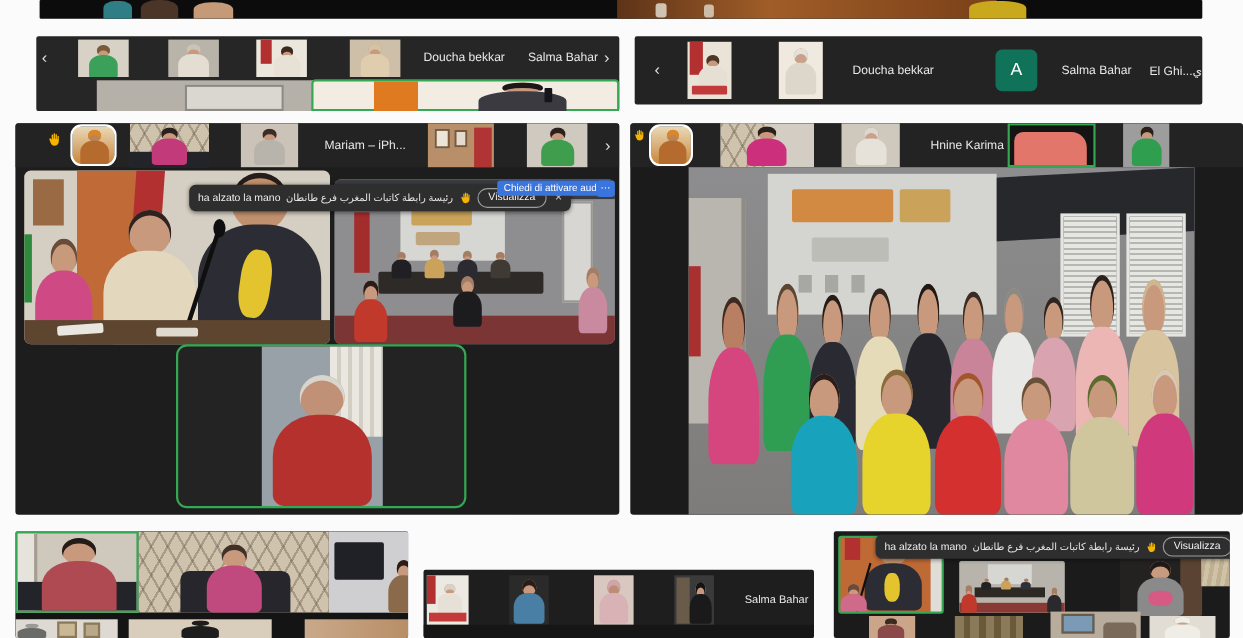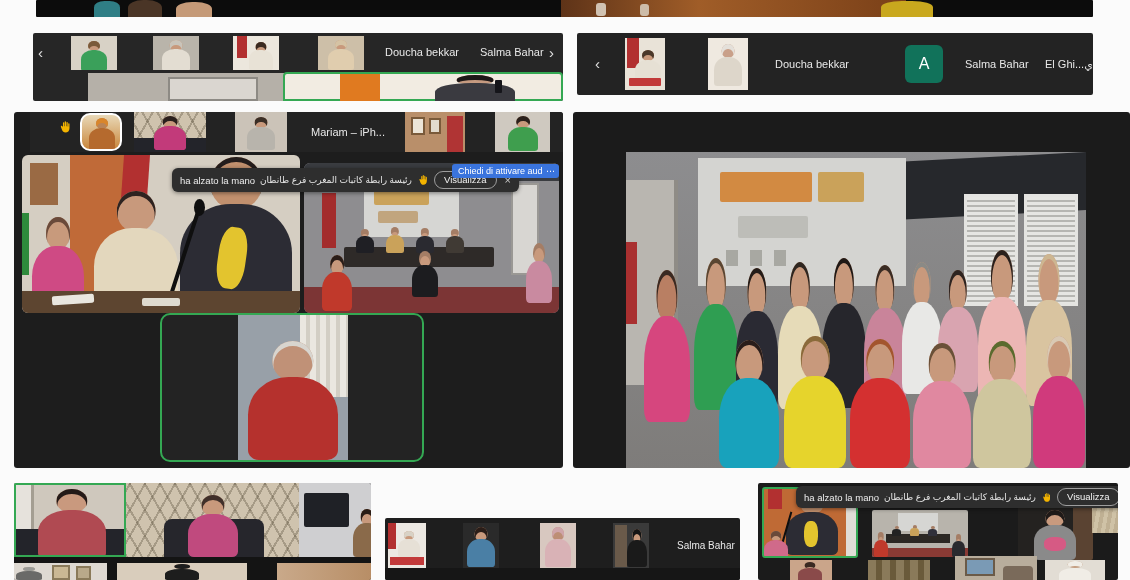--- a/index.html
+++ b/index.html
@@ -1,21 +1,21 @@
 <!DOCTYPE html>
 <html style="--active-green: #34a853; --action-blue: #3a74dd; --avatar-green: #11725a;"><head>
 <meta charset="utf-8">
 <style>
   html,body{margin:0;padding:0;background:#fbfbfb;}
   *{box-sizing:border-box;}
   body{font-family:"Liberation Sans","DejaVu Sans",sans-serif;}
   #canvas{position:relative;width:1130px;height:580px;background:#fbfbfb;overflow:hidden;}
   .abs{position:absolute;}
   .panel{position:absolute;overflow:hidden;border-radius:3px;background:#1d1d1d;}
-  .strip{background:#232323;margin-left:16px;}
+  .strip{background:#232323;}
   .thumb{position:absolute;overflow:hidden;background:#181818;}
   .name{position:absolute;color:#e8e8e8;font-size:11px;white-space:nowrap;}
   .chev{position:absolute;color:#e0e0e0;font-size:15px;line-height:1;cursor:default;}
   .person{position:absolute;}
   .person::before{content:"";position:absolute;left:50%;transform:translateX(-50%);top:0;width:46%;height:34%;border-radius:50%;
     background:var(--skin,#c8997c);box-shadow:inset 0 4px 0 1px var(--hair,rgba(0,0,0,.18));}
   .person::after{content:"";position:absolute;left:0;top:30%;width:100%;height:70%;border-radius:45% 45% 12% 12%;background:var(--top,#888);}
   .toast{position:absolute;display:flex;align-items:center;gap:5px;background:#2e2e2e;border-radius:6px;padding:0 8px;height:24px;
     box-shadow:0 1px 4px rgba(0,0,0,.45);color:#ededed;font-size:9.5px;white-space:nowrap;z-index:8;}
   .toast .ar{font-size:9px;color:#e5e5e5;}
@@ -181,20 +181,42 @@
 
     <div class="abs greenb" style="left:146px;top:201px;width:264px;height:149px;border-radius:10px;background:#232323;">
       <div class="abs" style="left:76px;top:0;width:110px;height:145px;background:#98a0a8;overflow:hidden;">
         <div class="abs" style="left:62px;top:0;width:48px;height:82px;background:repeating-linear-gradient(90deg,#eae7e0 0 6px,#d2cec4 6px 10px);"></div>
         <div class="person" style="left:10px;top:26px;width:90px;height:119px;--top:#b5312d;--hair:#d8d5cf;--skin:#c09177;"></div>
       </div>
     </div>
   </div>
 
   <div class="panel" style="left:573px;top:112px;width:557px;height:356px;background:#1b1b1b;">
+    <div class="abs strip" style="left:0;top:0;width:557px;height:40px;">
+      <svg class="hand abs" style="left:2px;top:5px;" width="12" height="12" viewBox="0 0 24 24">
+          <use href="#hand-shape"></use>
+        </svg>
+      <div class="appavatar" style="left:17px;top:1px;width:40px;height:38px;">
+        <div class="person" style="left:7px;top:3px;width:25px;height:32px;--top:#b56a2e;--hair:#d9862c;--skin:#b98457;"></div>
+      </div>
+      <div class="thumb" style="left:82px;top:0;width:85px;height:40px;background:#d3cdc4;">
+        <div class="abs curtain" style="left:0;top:0;width:40px;height:40px;"></div>
+        <div class="person" style="left:24px;top:3px;width:36px;height:36px;--top:#cc2f7b;--hair:#2a201d;"></div>
+      </div>
+      <div class="thumb" style="left:192px;top:0;width:53px;height:40px;background:#cfc8bd;">
+        <div class="person" style="left:13px;top:4px;width:28px;height:34px;--top:#e6e2da;--hair:#dcd8d0;--skin:#c9a089;"></div>
+      </div>
+      <div class="name" style="left:273px;top:14px;">Hnine Karima</div>
+      <div class="thumb greenb" style="left:343px;top:0;width:80px;height:40px;background:#141414;">
+        <div class="abs" style="left:4px;top:6px;width:66px;height:34px;background:#e2766a;border-radius:8px 14px 0 0;"></div>
+      </div>
+      <div class="thumb" style="left:448px;top:0;width:42px;height:40px;background:#9d9d9d;">
+        <div class="person" style="left:8px;top:3px;width:27px;height:36px;--top:#2f9e4f;--hair:#2a1f1a;"></div>
+      </div>
+    </div>
 
     <div class="abs" style="left:53px;top:40px;width:460px;height:316px;background:linear-gradient(180deg,#8d8d8f,#7e7c7a);overflow:hidden;">
       <div class="abs" style="right:0;top:0;width:225px;height:58px;background:#26282c;transform:skewY(-3deg);transform-origin:right top;"></div>
       <div class="screen" style="left:72px;top:6px;width:208px;height:128px;background:#d4d4d1;">
         <div class="abs" style="left:22px;top:14px;width:92px;height:30px;background:#d28a42;border-radius:2px;"></div>
         <div class="abs" style="left:120px;top:14px;width:46px;height:30px;background:#caa25a;border-radius:2px;"></div>
         <div class="abs" style="left:40px;top:58px;width:70px;height:22px;background:#bdbdb8;border-radius:2px;"></div>
         <div class="abs" style="left:28px;top:92px;width:12px;height:16px;background:#a8a8a2;"></div>
         <div class="abs" style="left:52px;top:92px;width:12px;height:16px;background:#a8a8a2;"></div>
         <div class="abs" style="left:76px;top:92px;width:12px;height:16px;background:#a8a8a2;"></div>

